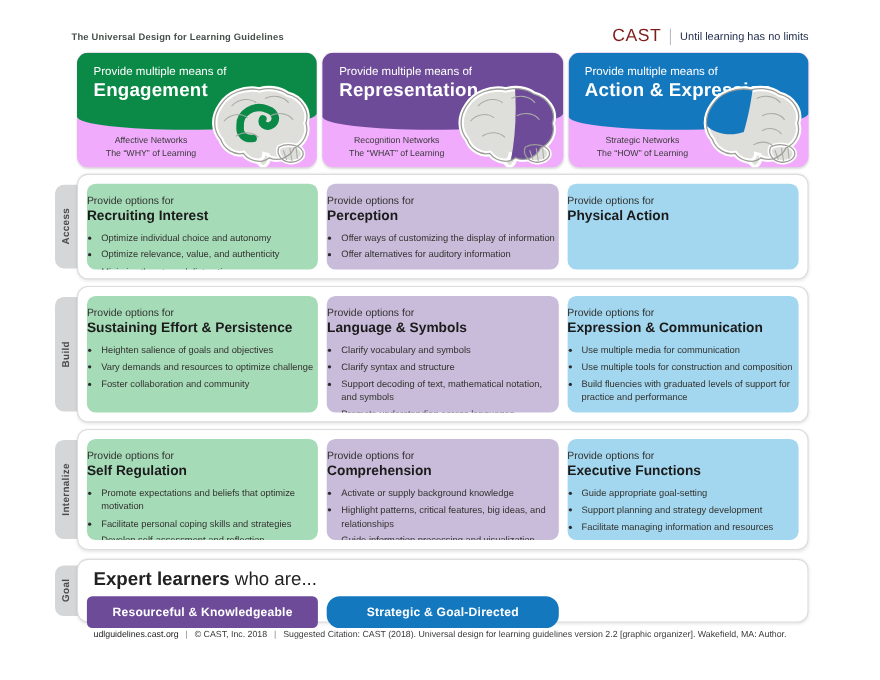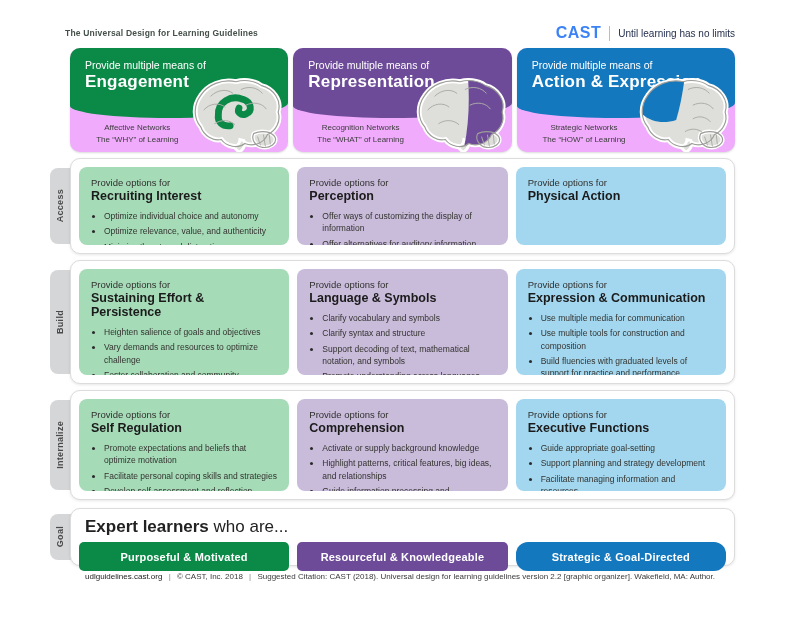--- a/index.html
+++ b/index.html
@@ -5,21 +5,21 @@
 <style>
   html,body{margin:0;padding:0;background:#fff;}
   .page{position:relative;width:800px;height:618px;background:#fff;overflow:hidden;
         font-family:"Liberation Sans", sans-serif;}
 
   
   .masthead{position:absolute;top:24px;left:65px;width:670px;display:flex;
             justify-content:space-between;align-items:center;}
   .doc-title{font-size:8.5px;font-weight:bold;color:#45504a;letter-spacing:.2px;}
   .brand{display:flex;align-items:center;gap:8px;}
-  .brand-name{font-size:16px;font-weight:bold;color:#3b82f6;letter-spacing:.5px;}
+  .brand-name{font-size:16px;font-weight:normal;color:#7f1d1d;letter-spacing:.5px;}
   .brand-divider{width:1px;height:15px;background:#b9bcc4;}
   .brand-tagline{font-size:10px;color:#1e2a49;}
 
   
   .cards{position:absolute;top:48px;left:70px;width:665px;display:grid;
          grid-template-columns:repeat(3,1fr);gap:5px;}
   .card{position:relative;height:104px;border-radius:10px;overflow:hidden;
         background:#f0abfc;box-shadow:0 1px 2px rgba(0,0,0,.15);}
   .card-top{height:70px;padding:11px 10px 0 15px;color:#fff;box-sizing:border-box;
             border-radius:0 0 55% 45% / 0 0 15px 12px;}
@@ -37,21 +37,21 @@
            box-sizing:border-box;z-index:0;}
   .row-tab span{writing-mode:vertical-rl;transform:rotate(180deg);font-size:9px;
                 font-weight:bold;color:#4a4a4a;letter-spacing:.3px;white-space:nowrap;}
   .g-row{position:relative;z-index:1;background:#fff;border:1px solid #dcdcdc;
          border-radius:10px;box-shadow:0 1px 3px rgba(0,0,0,.10);box-sizing:border-box;
          display:grid;grid-template-columns:repeat(3,1fr);gap:8px;padding:8px;}
   .row-access{height:96px;margin-bottom:6px;}
   .row-build{height:124px;margin-bottom:6px;}
   .row-internalize{height:110px;margin-bottom:8px;}
 
-  .cell{border-radius:8px;padding:10px 12px;box-sizing:border-box;overflow:hidden;}
+  .cell{border-radius:8px;padding:10px 0;box-sizing:border-box;overflow:hidden;}
   .c0{background:#A6DBB8;} .c1{background:#C9BBDA;} .c2{background:#A3D7EF;}
   .cell-kicker{font-size:9.5px;color:#30302e;margin-bottom:1px;}
   .cell-title{font-size:12.5px;font-weight:bold;color:#1b1b1b;}
   .bullets{margin:7px 0 0;padding-left:13px;}
   .bullets li{font-size:8.5px;color:#33332f;line-height:1.45;margin-bottom:3px;}
   .bullets li::marker{color:#2b2b2b;}
 
   
   .goal-row{height:58px;display:block;padding:6px 8px;}
   .goal-lead{font-size:17px;color:#222;margin:2px 0 5px 6px;}
@@ -260,21 +260,20 @@
 
         </ul>
       </div>
     </div>
 
     <div class="g-row goal-row">
       <div class="goal-lead">
         <span class="bold">Expert learners</span><span> who are...</span>
       </div>
       <div class="goal-buttons">
-        <div class="goal-btn b0">Purposeful &amp; Motivated</div>
         <div class="goal-btn b1">Resourceful &amp; Knowledgeable</div>
         <div class="goal-btn b2">Strategic &amp; Goal-Directed</div>
       </div>
     </div>
   </div>
 
   <div class="footer">
     <span class="site">udlguidelines.cast.org</span>
     <span class="sep">|</span>
     <span>© CAST, Inc. 2018</span>

